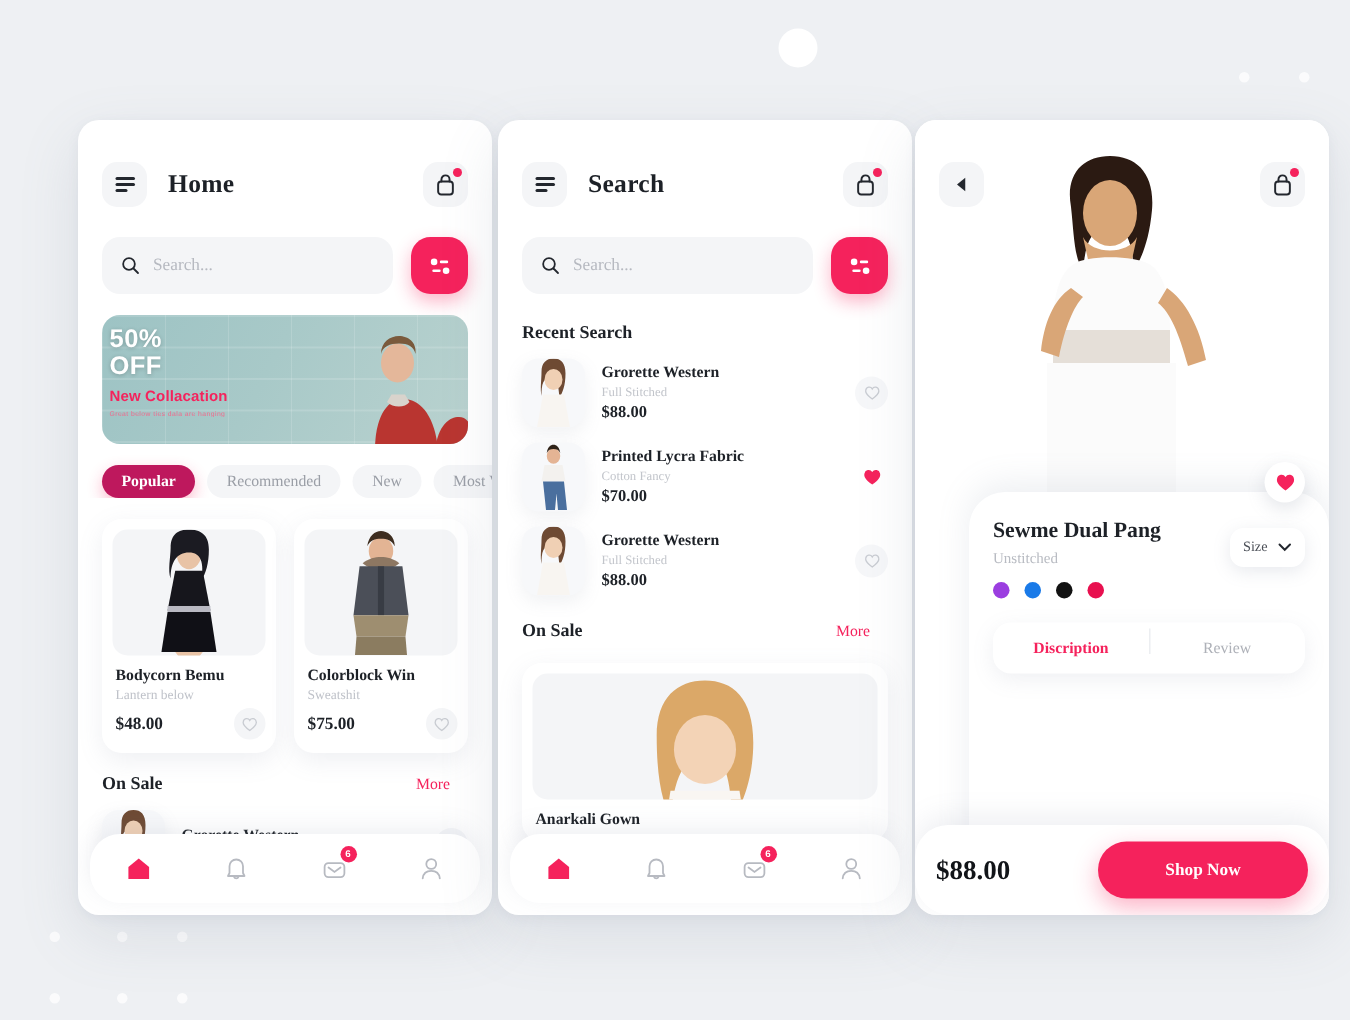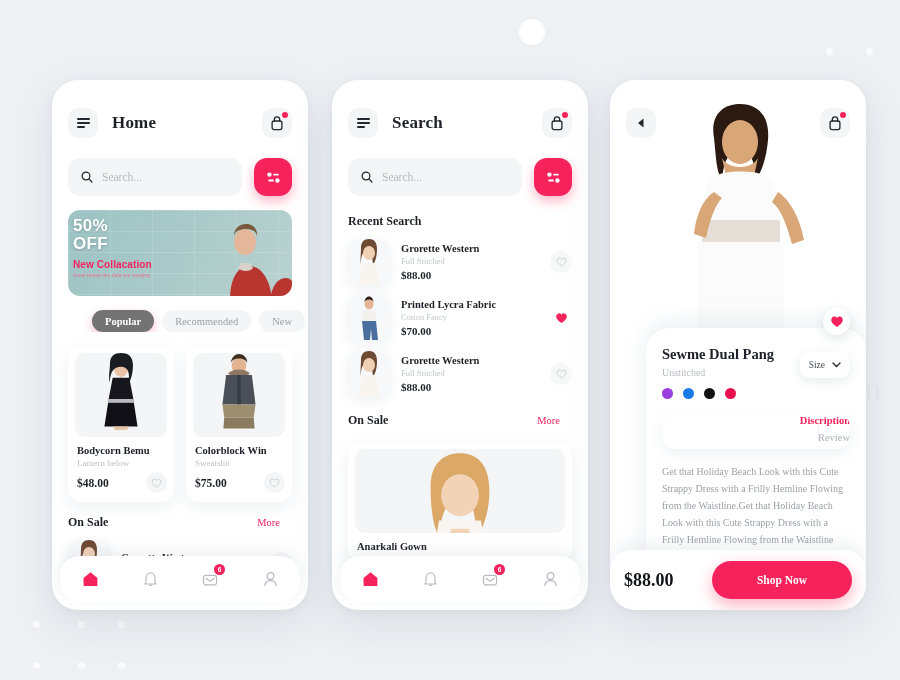--- a/index.html
+++ b/index.html
@@ -21,22 +21,22 @@
     opacity: .75;
   }
   .watermark {
     position: absolute; color: #e6e8ec; font-size: 30px;
     font-family: "Liberation Sans", sans-serif; letter-spacing: 1px;
     user-select: none;
   }
 
   
   .phone {
-    position: absolute; top: 80px; width: 256px; height: 530px;
-    background: #ffffff; border-radius: 26px;
+    position: absolute; top: 80px; width: 276px; height: 530px;
+    background: #ffffff; border-radius: 14px;
     box-shadow: 0 14px 40px rgba(120,130,150,.16), 0 2px 8px rgba(120,130,150,.08);
     overflow: hidden;
   }
   #phone-home   { left: 52px; }
   #phone-search { left: 332px; }
   #phone-detail { left: 610px; }
 
   
   .top-bar {
     display: flex; align-items: center; gap: 14px;
@@ -120,23 +120,22 @@
   .chips {
     display: flex; gap: 8px; padding: 14px 0 0 16px;
     white-space: nowrap; overflow: hidden;
   }
   .chip {
     height: 22px; padding: 0 13px; border-radius: 12px; background: #f4f5f7;
     display: flex; align-items: center;
     font-size: 10.5px; color: #9a9ea6; flex-shrink: 0;
   }
   .chip.active {
-    background: #737373; color: #fff; font-weight: 700;
+    background: #be185d; color: #fff; font-weight: 700;
     box-shadow: 0 4px 10px rgba(245,34,92,.3);
-    margin-left: 24px;
   }
 
   
   .grid {
     display: flex; gap: 12px; padding: 14px 16px 0 16px;
   }
   .pcard {
     flex: 1; background: #fff; border-radius: 13px; padding: 7px 7px 9px 7px;
     box-shadow: 0 5px 16px rgba(130,140,160,.13);
   }
@@ -238,21 +237,21 @@
     height: 26px; padding: 0 9px; border-radius: 9px; background: #fff;
     box-shadow: 0 3px 11px rgba(130,140,160,.18);
     display: flex; align-items: center; gap: 7px;
     font-size: 9.5px; color: #4b4f57;
   }
   .swatches { display: flex; gap: 10px; margin-top: 10px; }
   .sw { width: 11px; height: 11px; border-radius: 50%; }
   .tabs {
     display: flex; margin-top: 16px; border-radius: 12px; background: #fff;
     box-shadow: 0 4px 14px rgba(130,140,160,.13);
-    height: 34px; align-items: flex-end; overflow: hidden; flex-direction: column;
+    height: 34px; align-items: center; overflow: hidden;
   }
   .tab {
     flex: 1; text-align: center; font-size: 10.5px; color: #aeb1b8;
     position: relative;
   }
   .tab.active { color: #f5225c; font-weight: 700; }
   .tab + .tab::before {
     content: ""; position: absolute; left: 0; top: -8px; height: 17px;
     width: 1px; background: #eceef1;
   }
@@ -665,23 +664,19 @@
       <div class="sw" style="background:#1a7ae8"></div>
       <div class="sw" style="background:#121212"></div>
       <div class="sw" style="background:#e8104f"></div>
     </div>
 
     <div class="tabs">
       <div class="tab active">Discription</div>
       <div class="tab">Review</div>
     </div>
 
-    <div class="d-desc">
-      <span>Get that Holiday Beach Look with this Cute Strappy Dress with a Frilly Hemline Flowing from the Waistline.Get that Holiday Beach Look with this Cute Strappy Dress with a Frilly Hemline Flowing from the Waistline</span>
-      <span class="more">More</span>
-    </div>
   </div>
 
   <div class="buy-bar">
     <div class="buy-price">$88.00</div>
     <div class="shop-btn">Shop Now</div>
   </div>
 </div>
 
 </body></html>

